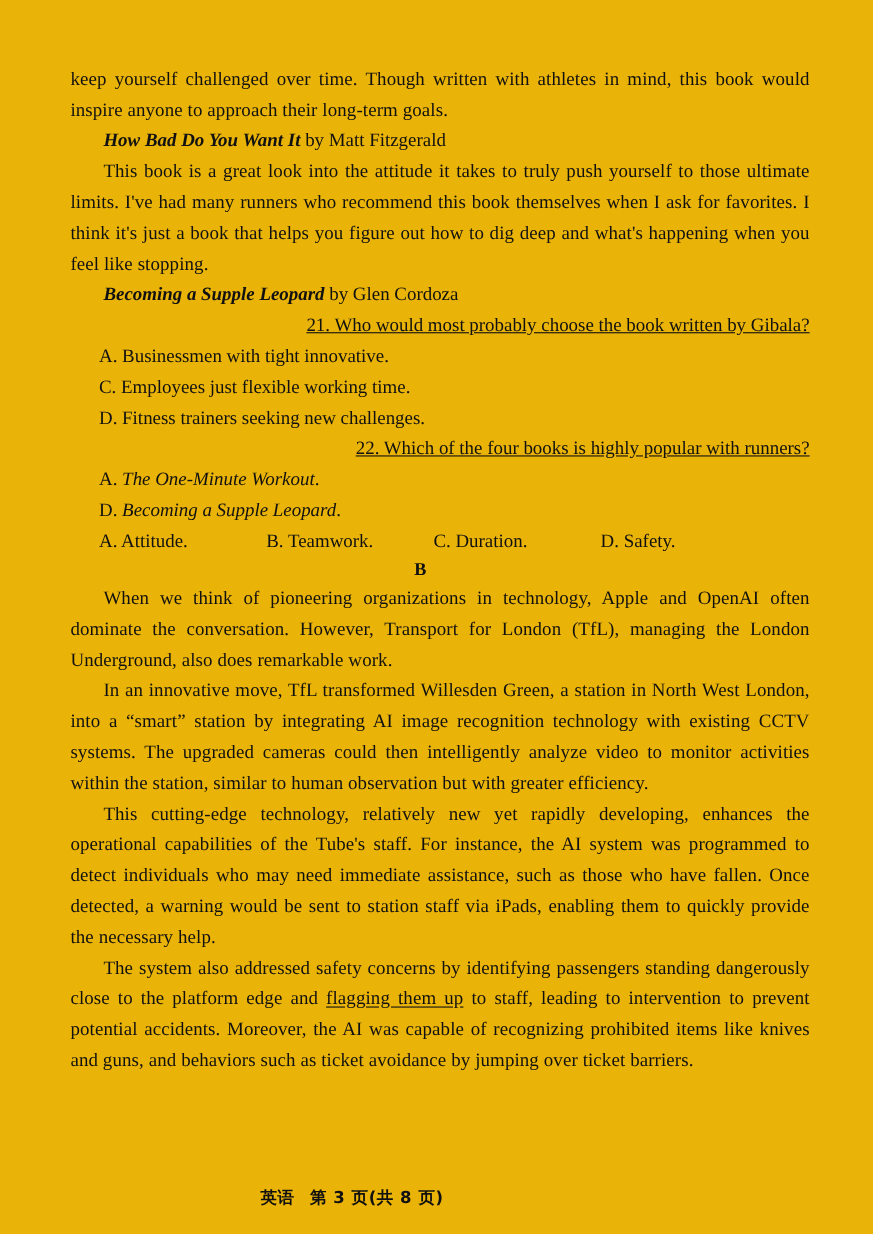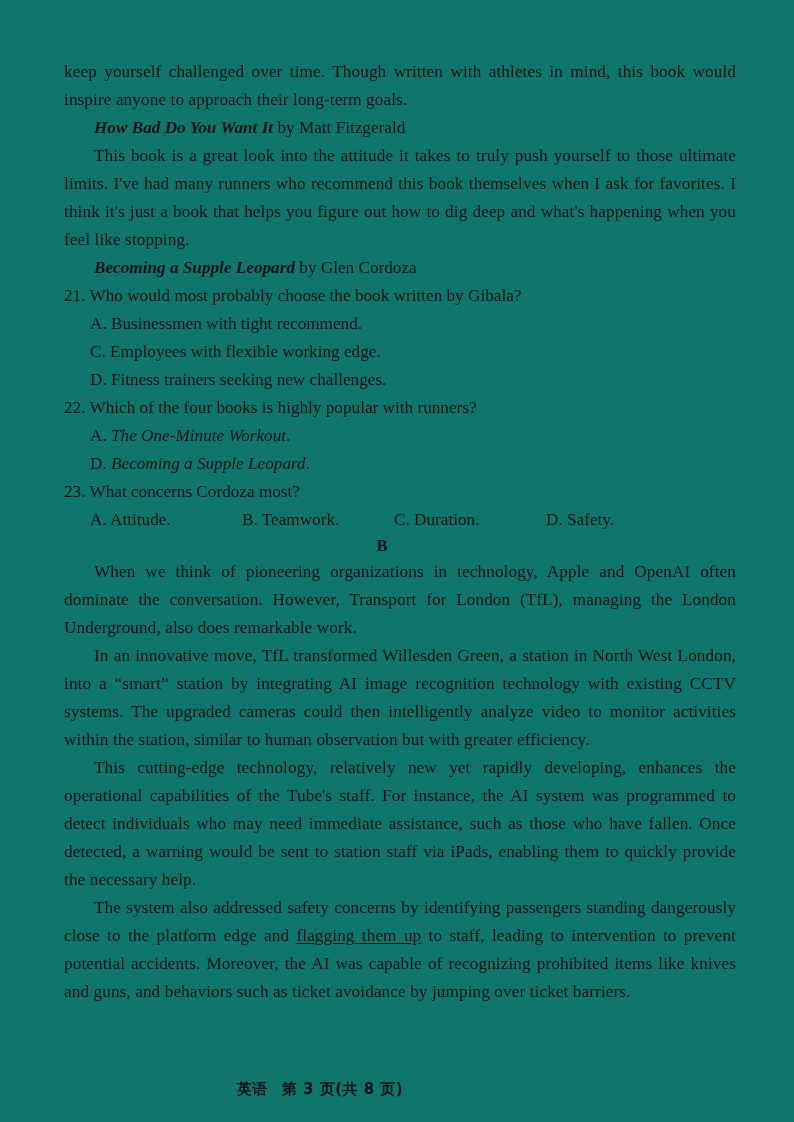--- a/index.html
+++ b/index.html
@@ -14,21 +14,21 @@
     font-family: "Liberation Serif", "DejaVu Serif", serif;
     color: #111111;
     overflow: hidden;
   }
   .page {
     position: absolute;
     left: 0;
     top: 0;
     width: 794px;
     height: 1122px;
-    background: #0f766e;
+    background: #eab308;
   }
   .content {
     position: absolute;
     left: 64px;
     top: 58px;
     width: 672px;
   }
   
   .para {
     font-size: 17.2px;
@@ -50,21 +50,22 @@
   }
   .book-title {
     font-weight: bold;
     font-style: italic;
   }
   
   .question {
     font-size: 17.2px;
     line-height: 28px;
     margin: 0;
-    text-align: left;
+    text-align: right;
+    text-decoration: underline;
   }
   .option-line {
     font-size: 17.2px;
     line-height: 28px;
     margin: 0;
     padding-left: 26px;
     display: flex;
   }
   .option-line.one-col > .opt { width: 100%; }
   .option-line.two-col > .opt { width: 288px; flex: 0 0 288px; }
@@ -108,38 +109,37 @@
 
     <p class="book-title-line"><span class="book-title">How Bad Do You Want It</span><span> by Matt Fitzgerald</span></p>
 
     <p class="para indent">This book is a great look into the attitude it takes to truly push yourself to those ultimate limits. I've had many runners who recommend this book themselves when I ask for favorites. I think it's just a book that helps you figure out how to dig deep and what's happening when you feel like stopping.</p>
 
     <p class="book-title-line"><span class="book-title">Becoming a Supple Leopard</span><span> by Glen Cordoza</span></p>
 
 
     <p class="question">21. Who would most probably choose the book written by Gibala?</p>
     <div class="option-line one-col">
-        <span class="opt">A. Businessmen with tight recommend.</span>
+        <span class="opt">A. Businessmen with tight innovative.</span>
       </div>
     <div class="option-line one-col">
-        <span class="opt">C. Employees with flexible working edge.</span>
+        <span class="opt">C. Employees just flexible working time.</span>
       </div>
     <div class="option-line one-col">
         <span class="opt">D. Fitness trainers seeking new challenges.</span>
       </div>
 
     <p class="question">22. Which of the four books is highly popular with runners?</p>
     <div class="option-line two-col">
       <span class="opt"><span>A. </span><span class="italic-title">The One-Minute Workout</span><span>.</span></span>
     </div>
     <div class="option-line two-col">
       <span class="opt"><span>D. </span><span class="italic-title">Becoming a Supple Leopard</span><span>.</span></span>
     </div>
 
-    <p class="question">23. What concerns Cordoza most?</p>
     <div class="option-line four-col">
       <span class="opt">A. Attitude.</span>
       <span class="opt">B. Teamwork.</span>
       <span class="opt">C. Duration.</span>
       <span class="opt">D. Safety.</span>
     </div>
 
     <p class="section-letter">B</p>
 
     <p class="para indent">When we think of pioneering organizations in technology, Apple and OpenAI often dominate the conversation. However, Transport for London (TfL), managing the London Underground, also does remarkable work.</p>

